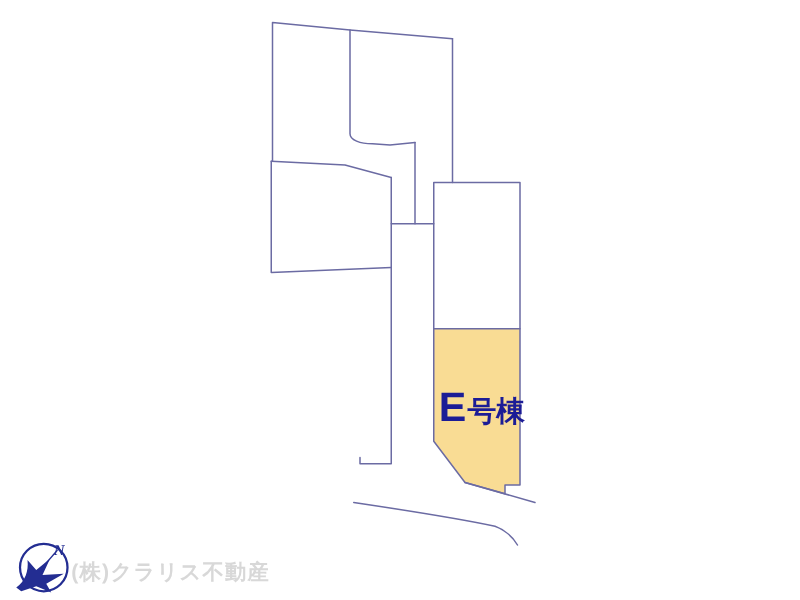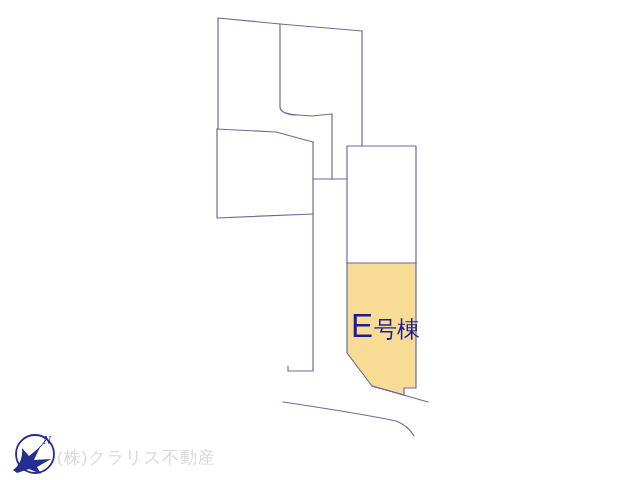--- a/index.html
+++ b/index.html
@@ -9,20 +9,21 @@
     height: 480px;
     background: var(--background, #fff);
     font-family: "Liberation Sans", sans-serif;
     overflow: hidden;
   }
   .canvas {
     position: relative;
     width: 544px;
     height: 480px;
     background: var(--background, #fff);
+    font-weight: bold;
   }
   svg { display: block; }
   .plot-line {
     fill: none;
     stroke: var(--line, #6b6ba3);
     stroke-width: 1.2;
     stroke-linejoin: round;
     stroke-linecap: round;
   }
   .highlight-parcel {

